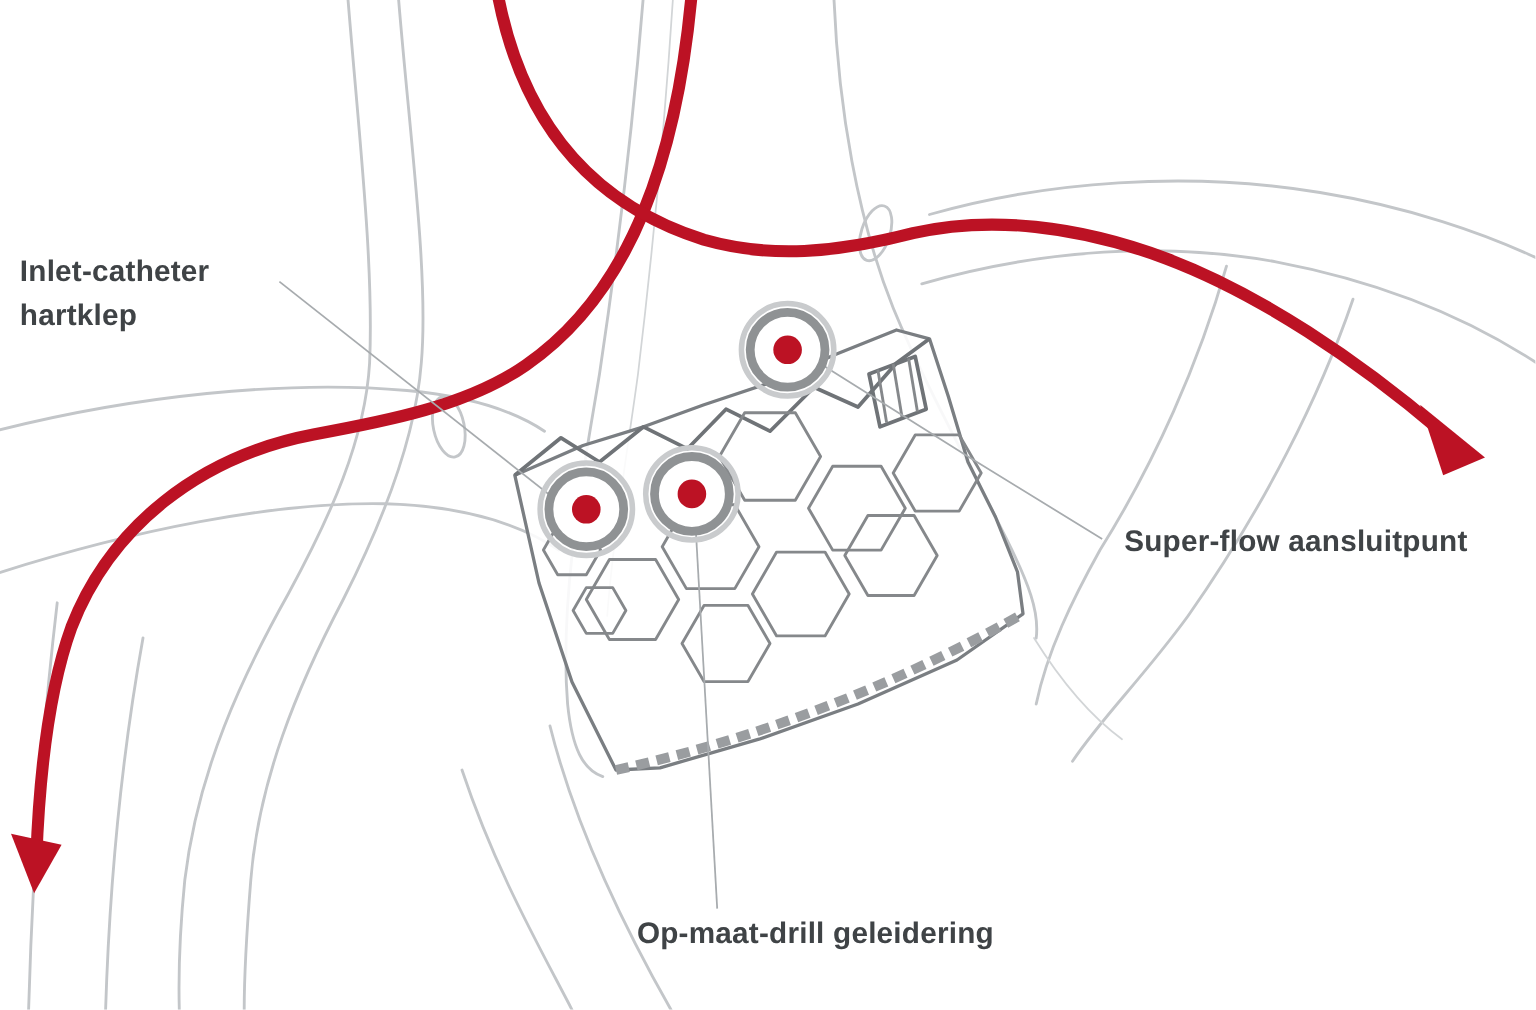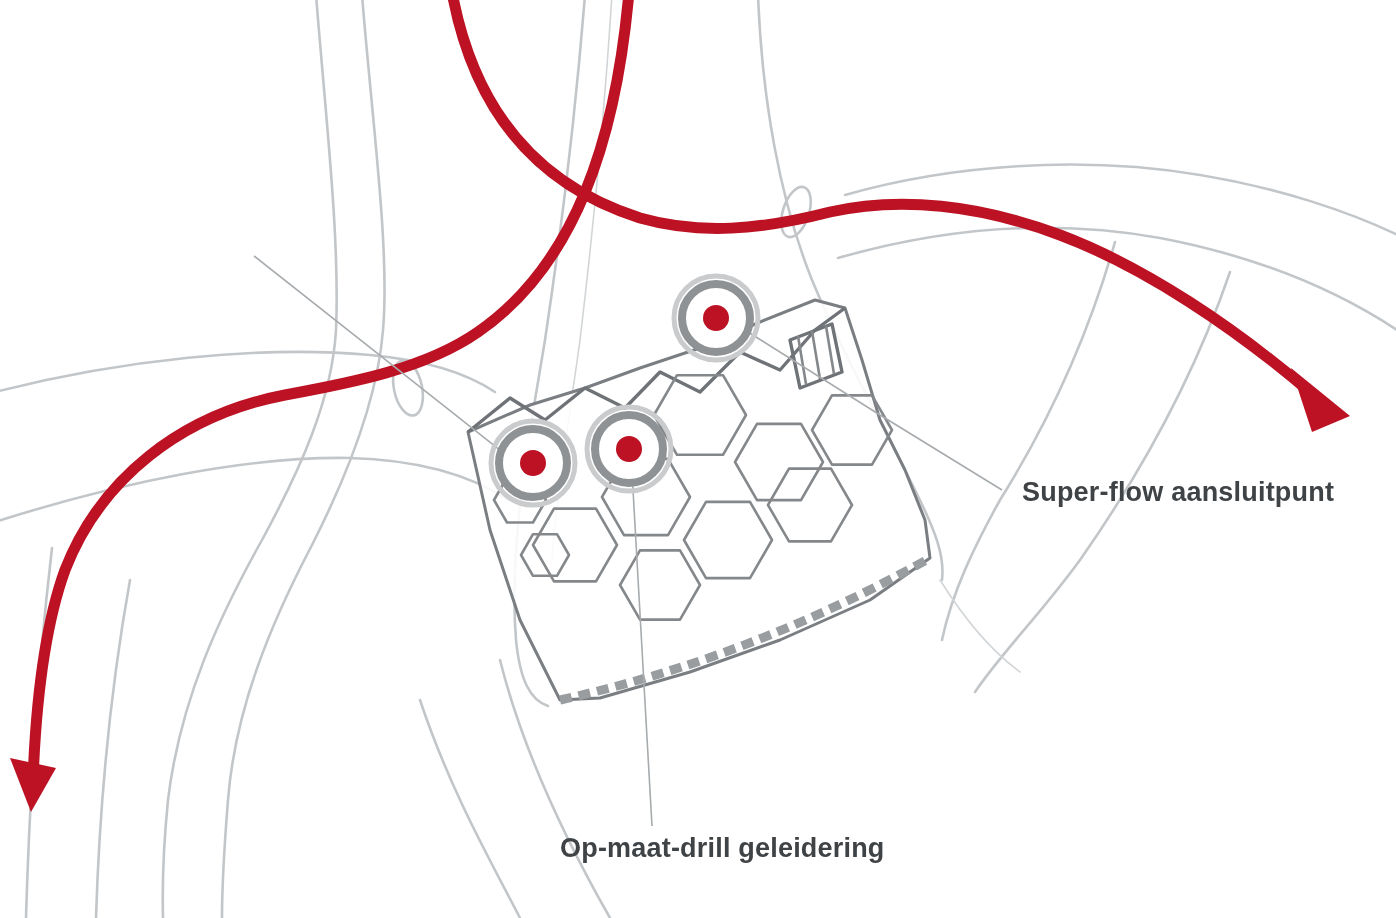--- a/index.html
+++ b/index.html
@@ -7,21 +7,21 @@
     position:relative;width:1396px;height:918px;overflow:hidden;
     font-family:"Liberation Sans", sans-serif;background:#ffffff;
   }
   .stage svg{position:absolute;left:0;top:0;}
   .diagram-label{
     position:absolute;font-weight:700;font-size:27px;line-height:40px;
     color:#3f4346;letter-spacing:.2px;white-space:nowrap;
   }
   .label-top-left{left:18px;top:226px;}
   .label-right{left:1008px;top:472px;margin-left:14px;}
-  .label-bottom{left:560px;top:828px;}
+  .label-bottom{left:579px;top:828px;}
   .vessel{fill:none;stroke:#c3c6c9;stroke-width:2.6;stroke-linecap:round;}
   .vessel-thin{fill:none;stroke:#d2d5d7;stroke-width:1.6;stroke-linecap:round;}
   .flow{fill:none;stroke:#bc1224;stroke-width:11;stroke-linecap:round;}
   .flow-arrow{fill:#bc1224;stroke:none;}
   .mesh{fill:none;stroke:#85888b;stroke-width:2.6;stroke-linejoin:round;}
   .mesh-strong{fill:none;stroke:#6f7377;stroke-width:3.4;stroke-linejoin:round;}
   .plate{fill:rgba(255,255,255,0.88);stroke:#7a7e82;stroke-width:3;stroke-linejoin:round;}
   .leader{fill:none;stroke:#a7abae;stroke-width:1.6;}
   .band{fill:none;stroke:#9a9da0;stroke-width:9;stroke-dasharray:12 7;}
 </style>
@@ -97,16 +97,18 @@
         <circle cx="533" cy="463" r="42" fill="none" stroke="#c9cbcd" stroke-width="5"></circle>
         <circle cx="533" cy="463" r="34" fill="#ffffff" stroke="#8f9294" stroke-width="8"></circle>
         <circle cx="533" cy="463" r="13" fill="#bc1224"></circle>
         <circle cx="629" cy="449" r="42" fill="none" stroke="#c9cbcd" stroke-width="5"></circle>
         <circle cx="629" cy="449" r="34" fill="#ffffff" stroke="#8f9294" stroke-width="8"></circle>
         <circle cx="629" cy="449" r="13" fill="#bc1224"></circle>
       </g>
   </svg>
 
   <div class="diagram-label label-top-left">
+    <div>Inlet-catheter</div>
+    <div>hartklep</div>
   </div>
   <div class="diagram-label label-right">Super-flow aansluitpunt</div>
   <div class="diagram-label label-bottom">Op-maat-drill geleidering</div>
 </div>
 
 </body></html>

